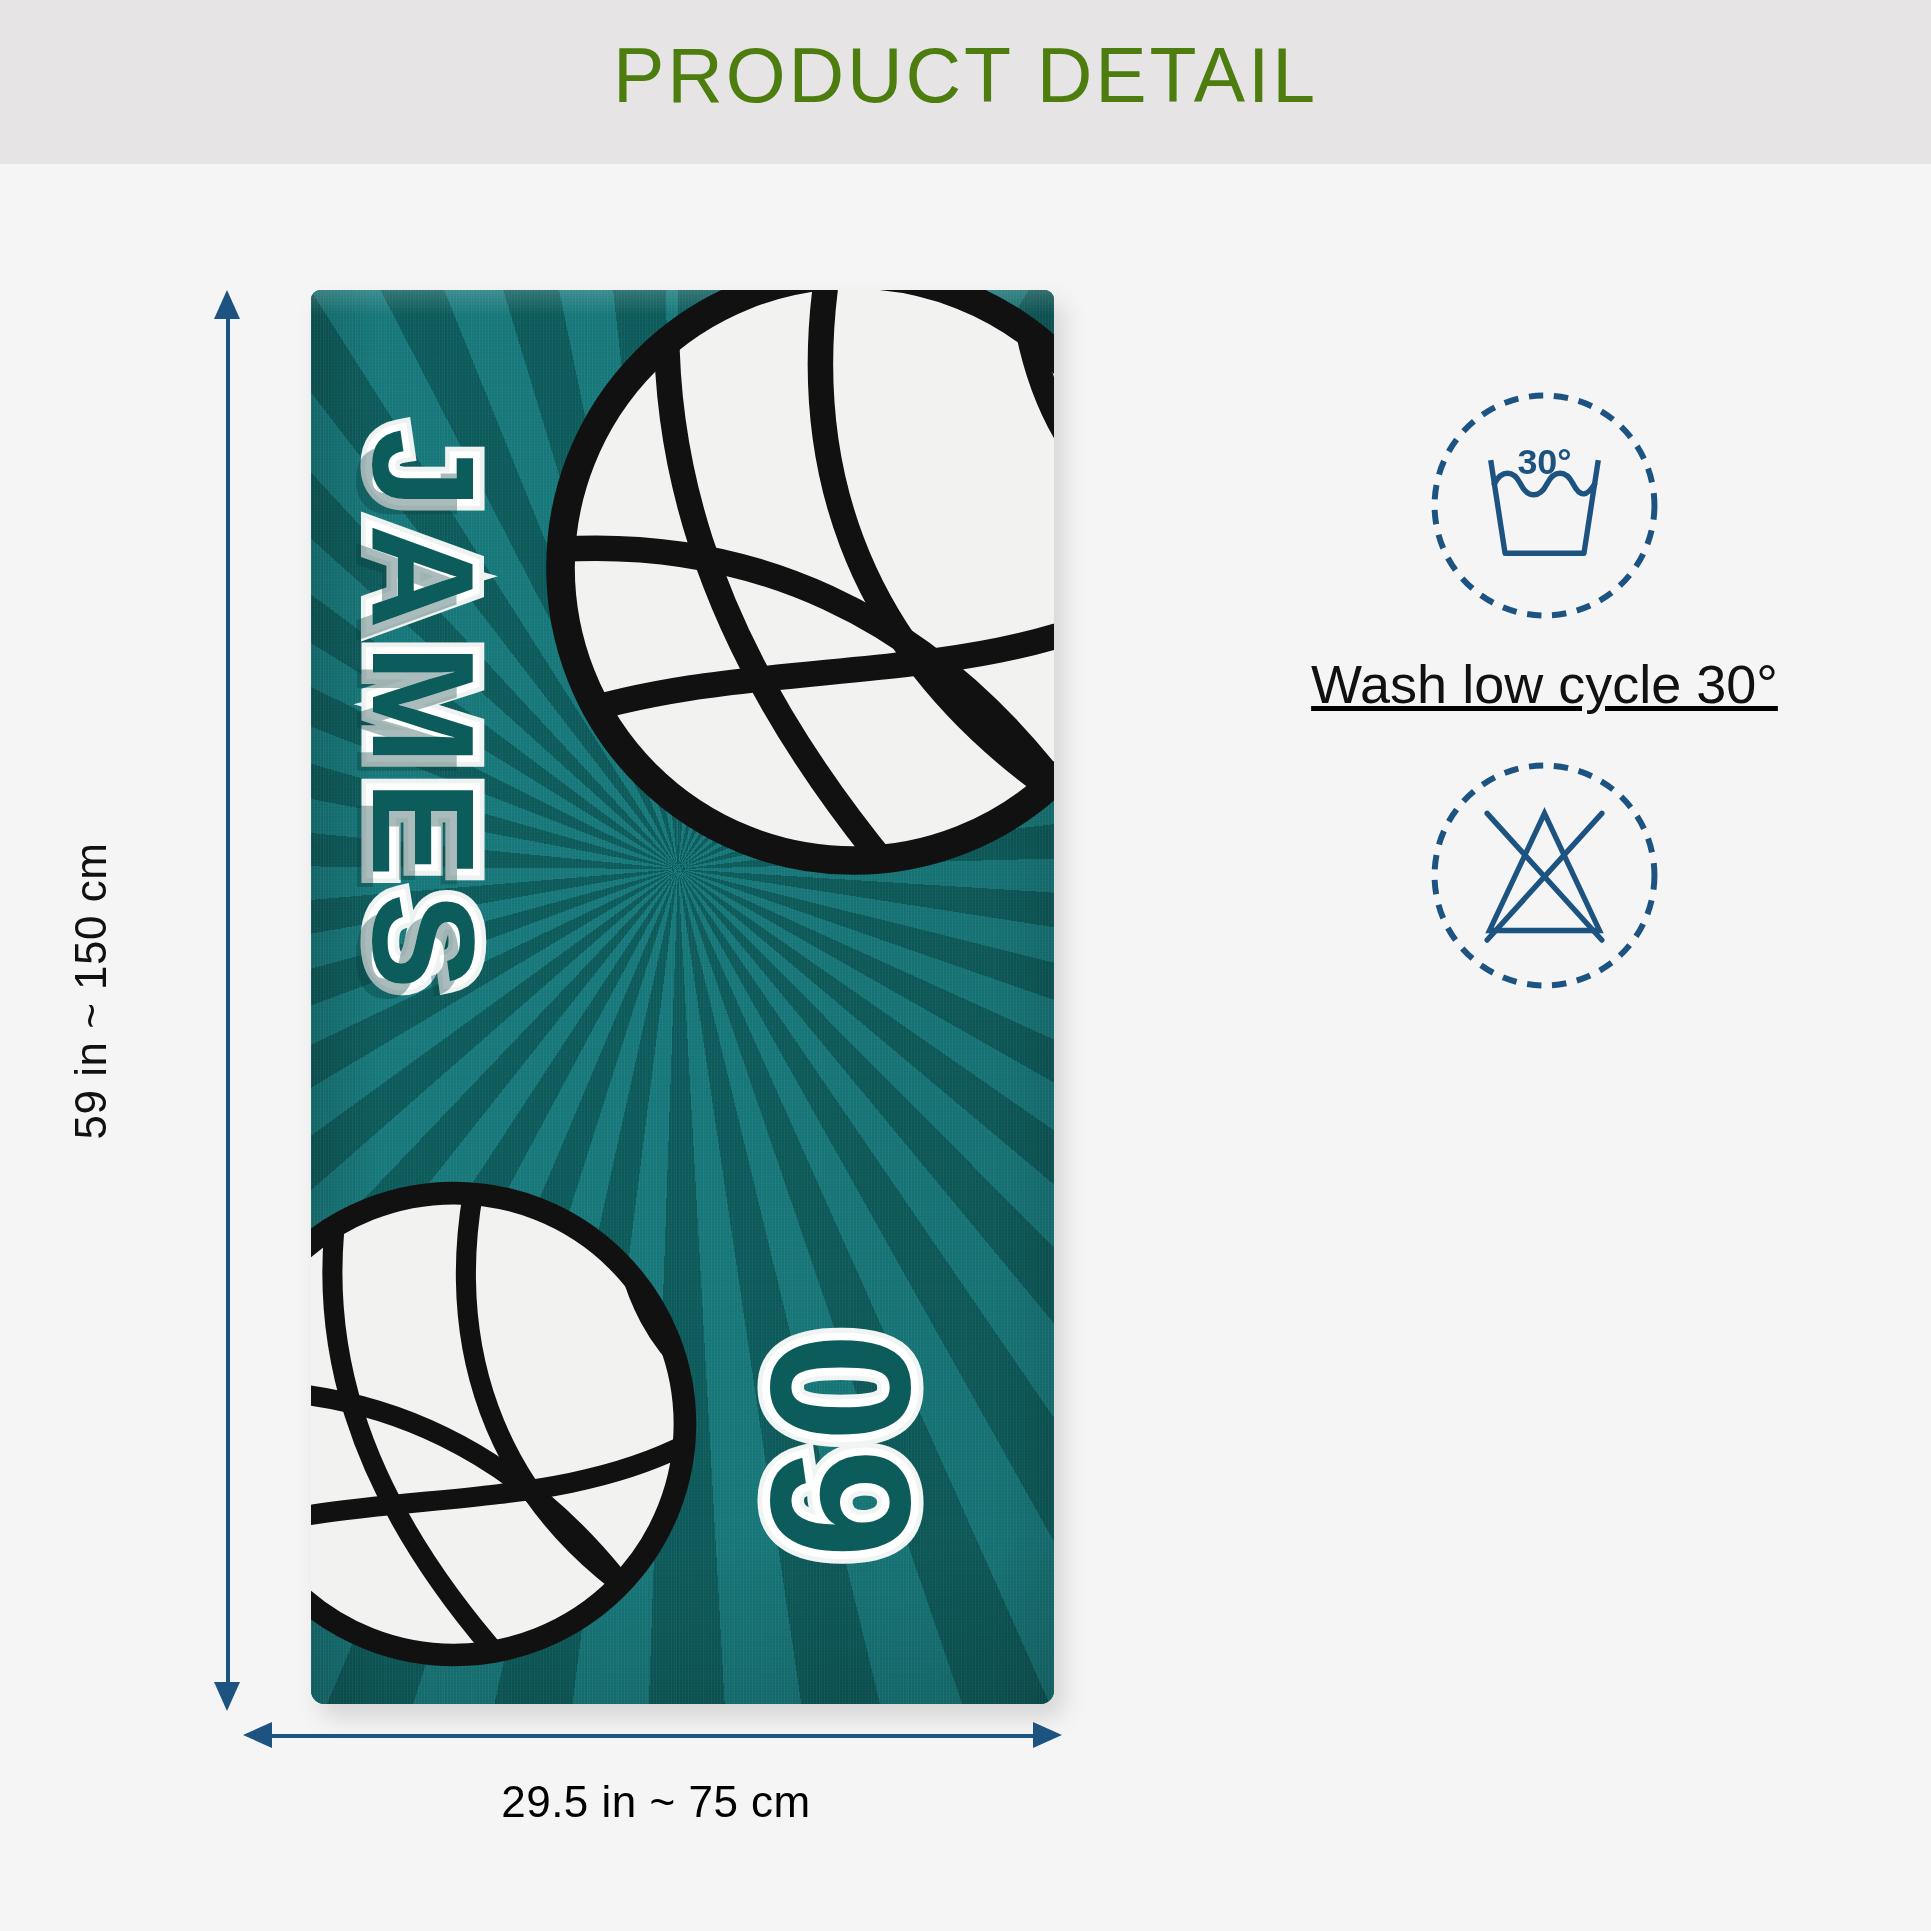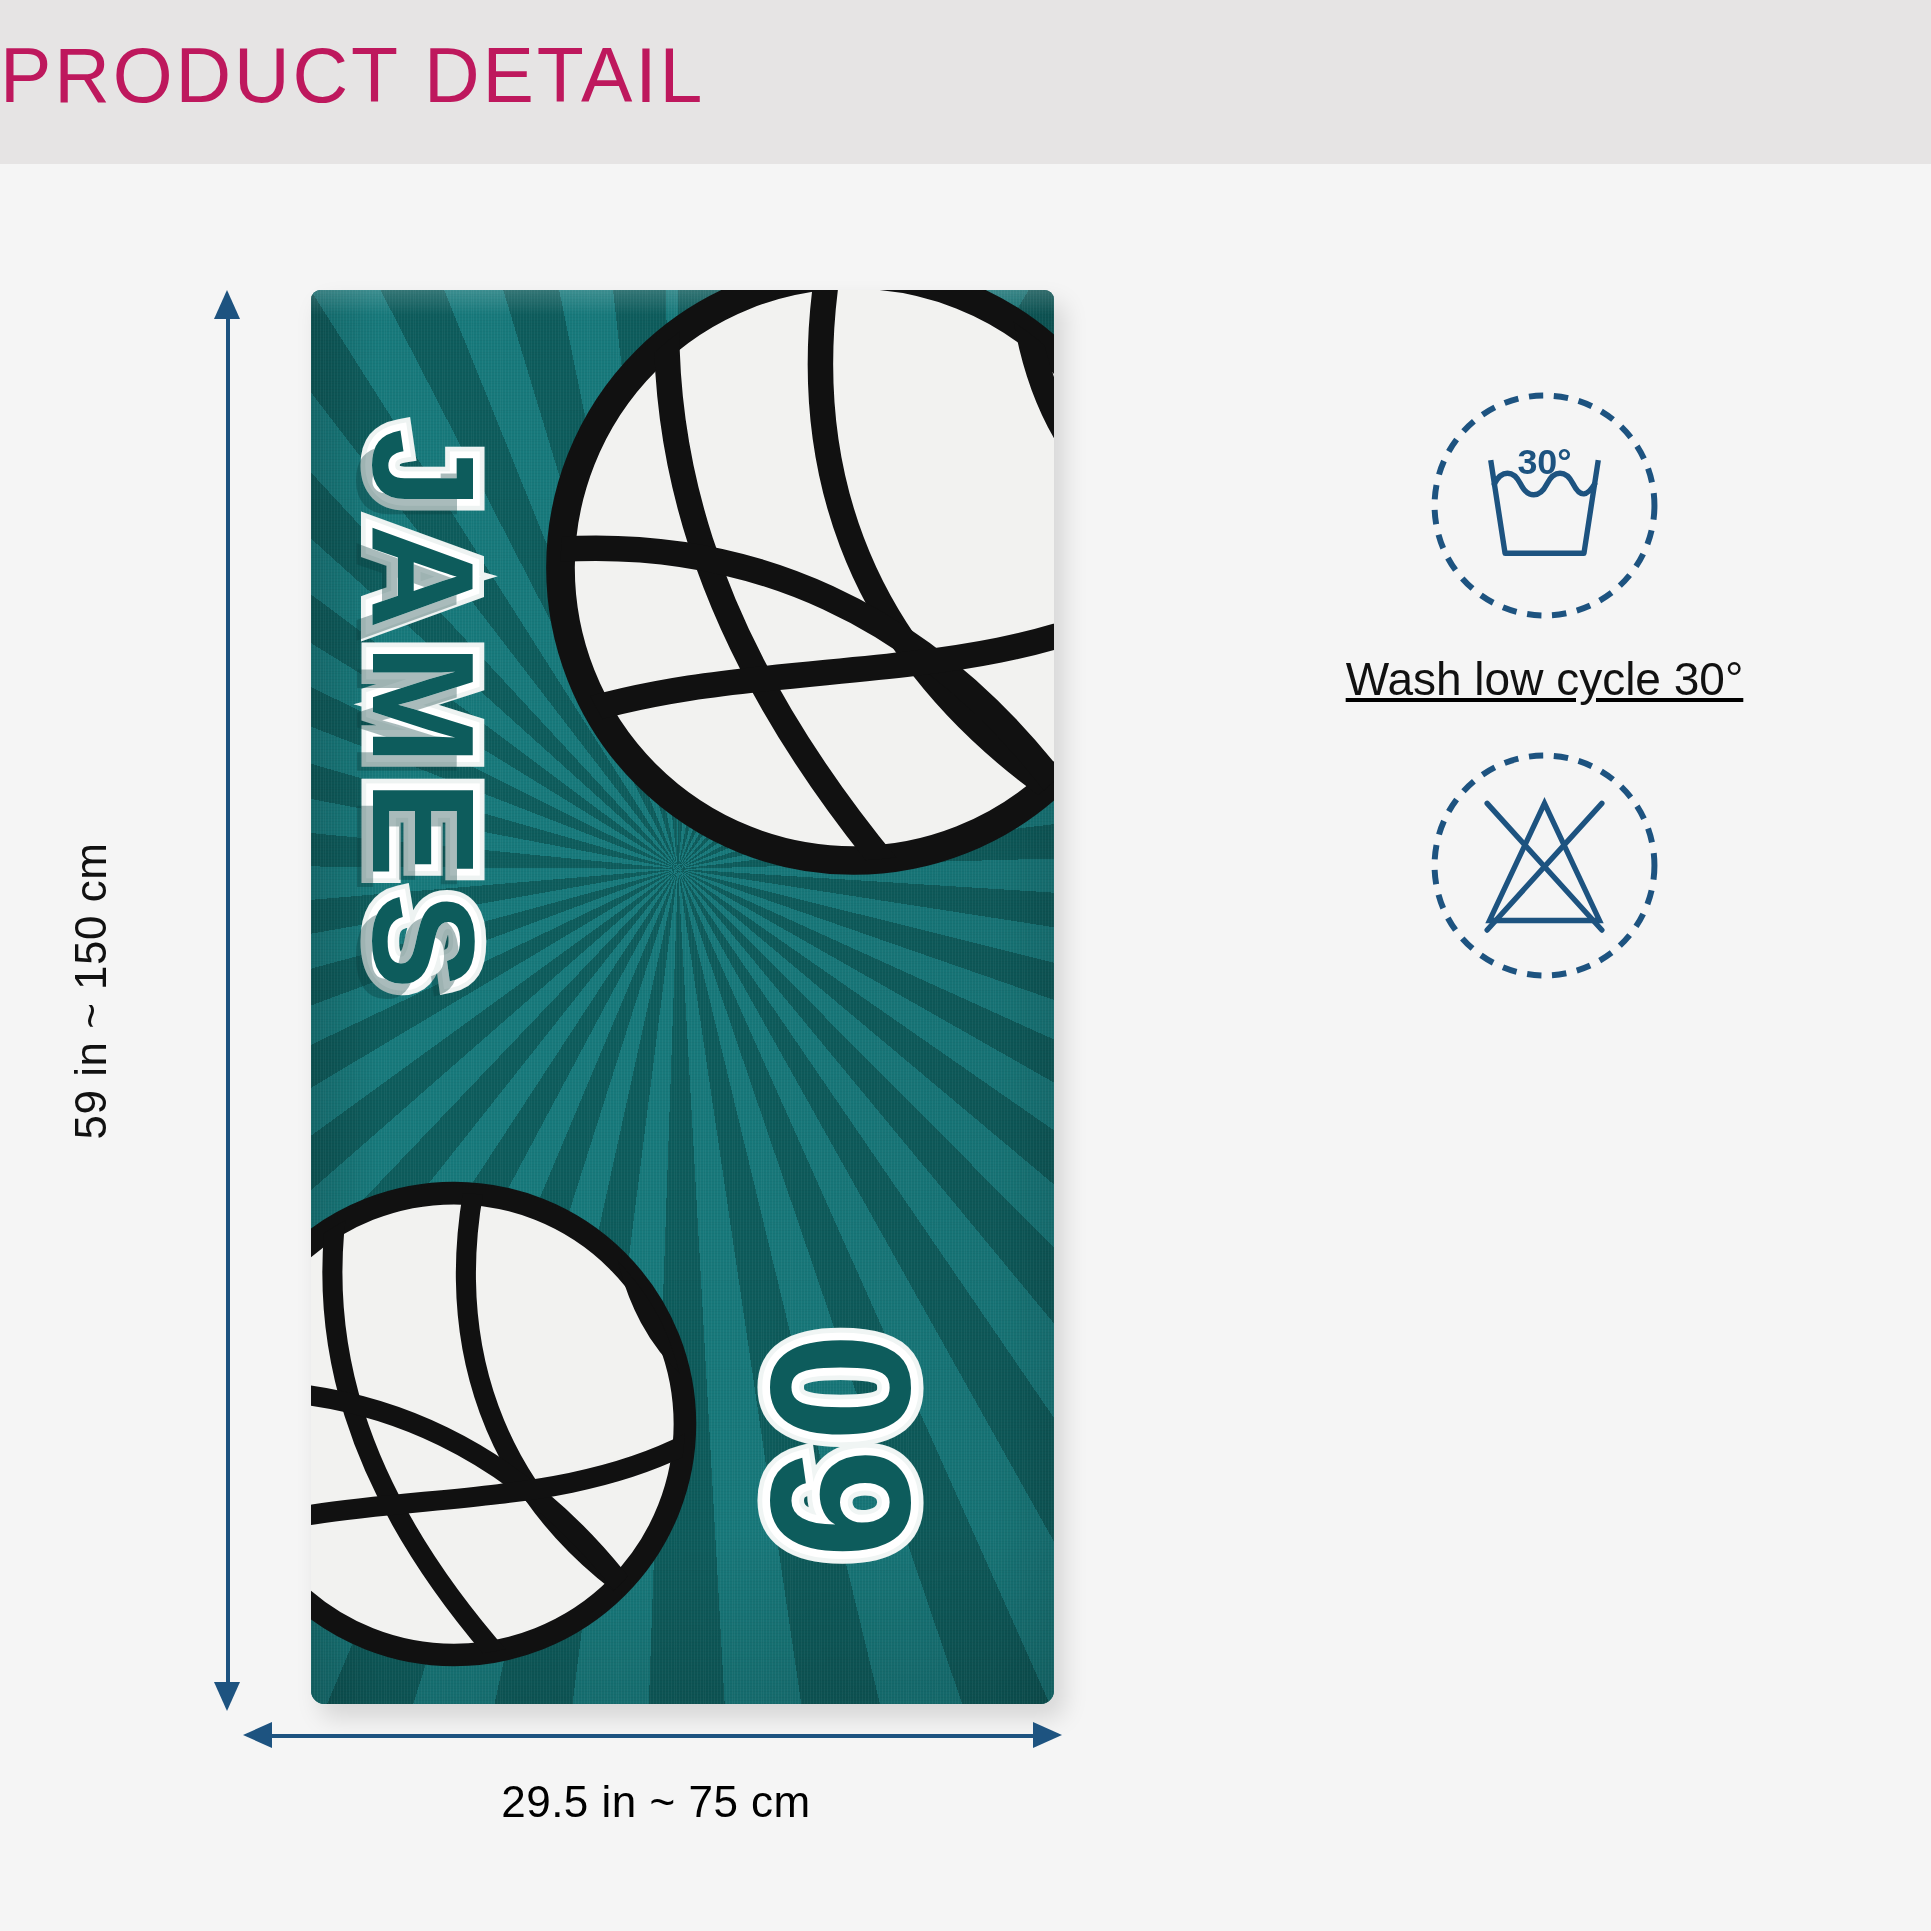--- a/index.html
+++ b/index.html
@@ -11,22 +11,23 @@
     overflow:hidden;
   }
 
   
   #header-band{
     position:absolute; left:0; top:0; width:1931px; height:164px;
     background:#e6e4e4;
   }
   #page-title{
     position:absolute; left:0; top:31px; width:1931px;
+    text-align:center;
     font-size:77px; font-weight:400; letter-spacing:2.9px;
-    color:#be185d;
+    color:#4d7c0f;
     font-family:"Liberation Sans", sans-serif;
   }
 
   
   #towel-wrap{
     position:absolute; left:311px; top:290px; width:743px; height:1414px;
   }
   #towel{
     position:absolute; inset:0;
     overflow:hidden;
@@ -198,21 +199,21 @@
   #care-column{
     position:absolute; left:1274px; top:386px; width:541px;text-decoration:underline;
   }
   .care-item{ position:relative; width:541px; margin-bottom:37px; text-align:center; }
   .care-circle{
     width:239px; height:239px; margin:0 auto;
     position:relative;
   }
   .care-caption{
     margin-top:25px;
-    font-size:46px; line-height:1.28; color:#111;
+    font-size:54px; line-height:1.28; color:#111;
     text-align:center;
     white-space:pre-line;
   }
 </style>
 </head>
 <body>
 
 <div id="header-band"></div>
 <div id="page-title">PRODUCT DETAIL</div>
 

